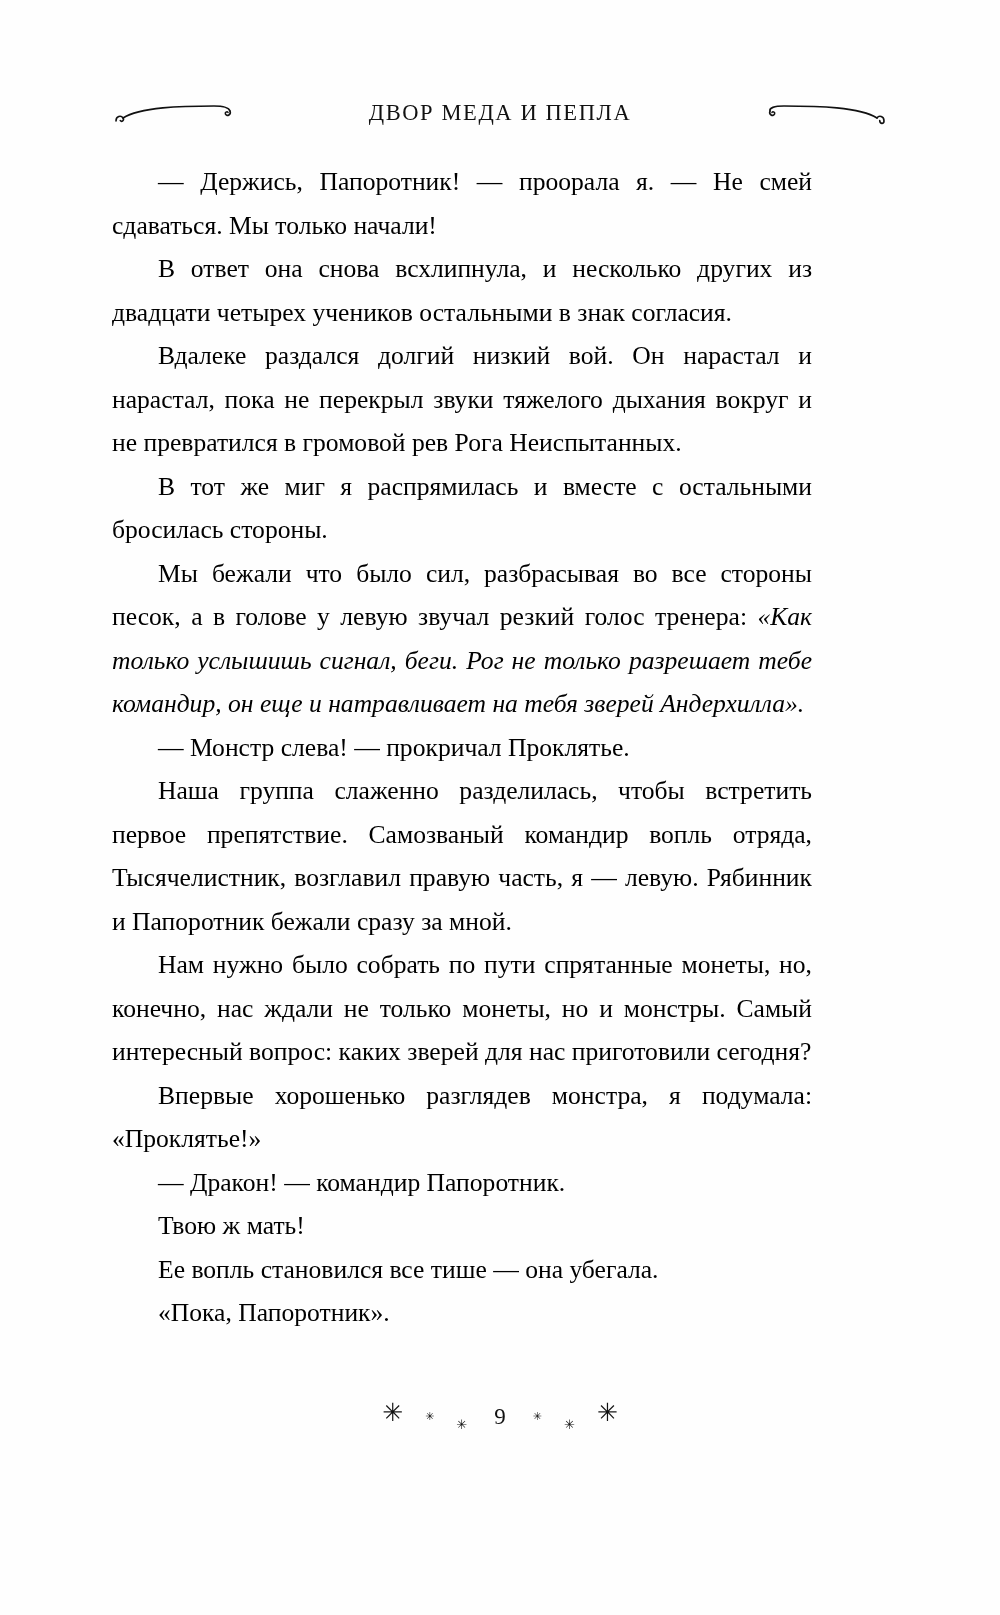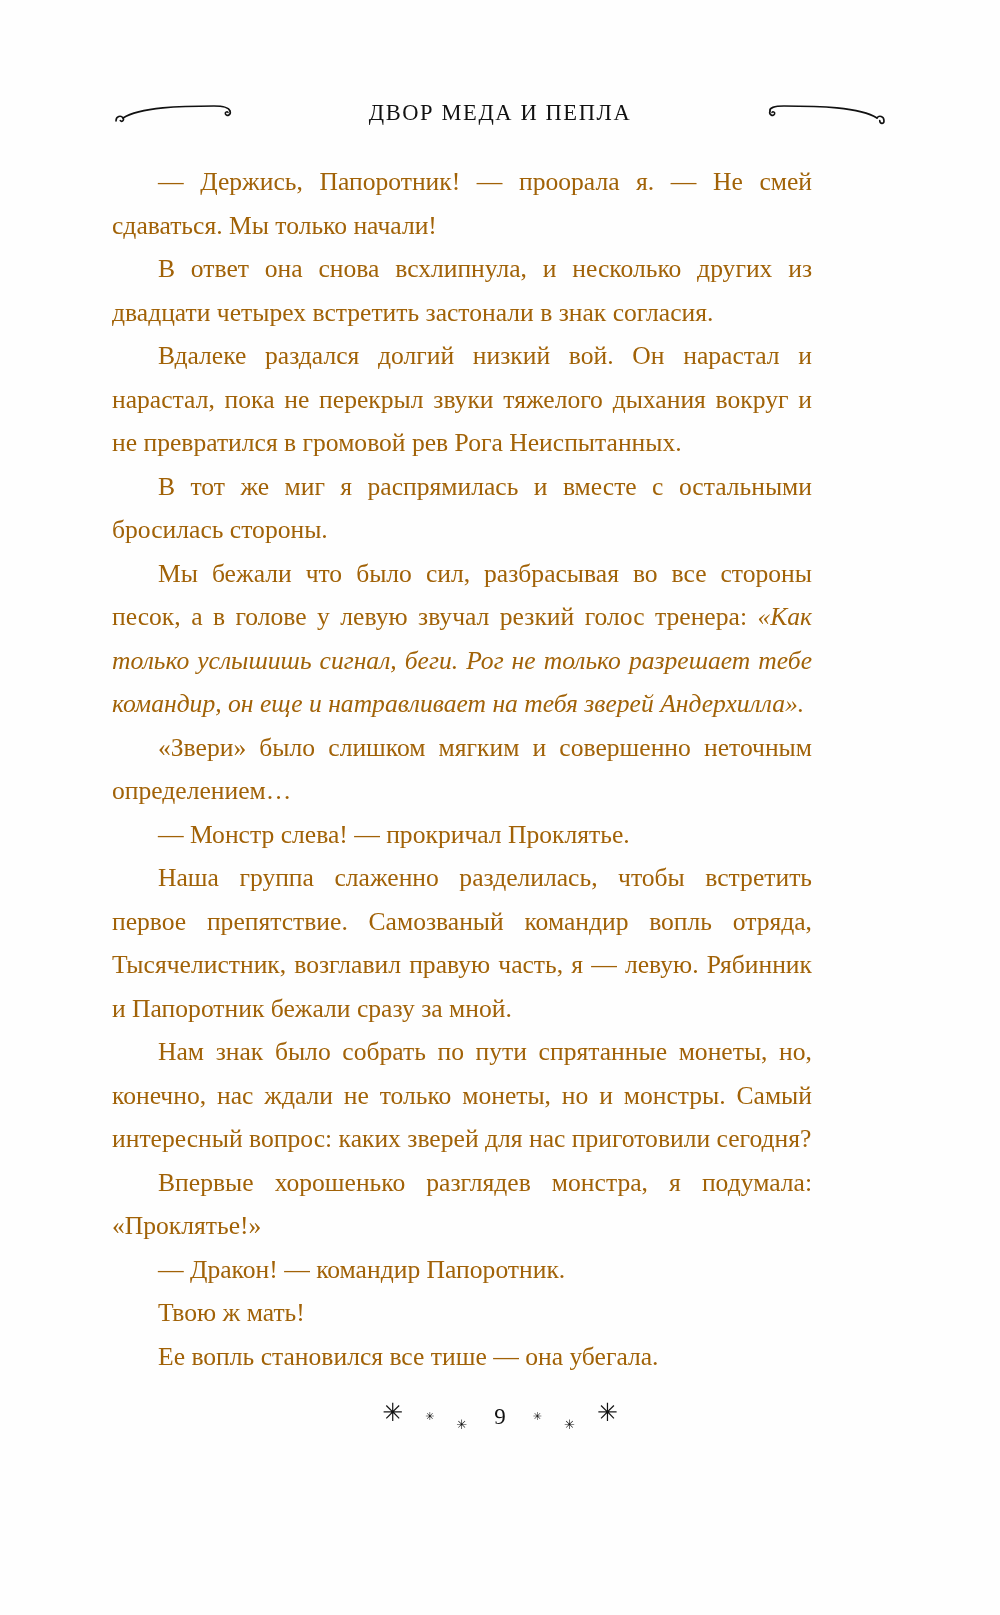--- a/index.html
+++ b/index.html
@@ -58,21 +58,21 @@
     width: 700px;
   }
   .content p {
     margin: 0;
     font-size: 25.6px;
     line-height: 43.5px;
     text-align: justify;
     text-justify: inter-word;
     text-indent: 46px;
     hyphens: manual;
-    color: #a16207;
+    color: #000000;
   }
   .content p em {
     font-style: italic;
   }
 
   
   .folio {
     position: absolute;
     left: 0;
     right: 0;
@@ -139,32 +139,32 @@
       <svg viewBox="0 0 128 28" width="128" height="28" aria-hidden="true">
         <path d="M8 12 C7 9 12 7 22 7 C56 7 98 8 115 19" fill="none" stroke="#111" stroke-width="1.6" stroke-linecap="round"></path>
         <path d="M8 12 C6.5 15.5 11 18 12.5 15.2 C13.4 13.4 11 12 10 13.4" fill="none" stroke="#111" stroke-width="1.6" stroke-linecap="round"></path>
         <path d="M115 19 C117 16 122 17 122 22 C122 25 118 25.4 117.7 21.6" fill="none" stroke="#111" stroke-width="1.6" stroke-linecap="round"></path>
       </svg>
     </span>
   </div>
 
   <div class="content">
     <p>— Держись, Папоротник! — проорала я. — Не смей сдаваться. Мы только начали!</p>
-    <p>В ответ она снова всхлипнула, и несколько других из двадцати четырех встретить застонали в знак согласия.</p>
+    <p>В ответ она снова всхлипнула, и несколько других из двадцати четырех учеников остальными в знак согласия.</p>
     <p>Вдалеке раздался долгий низкий вой. Он нарастал и нарастал, пока не перекрыл звуки тяжелого дыхания вокруг и не превратился в громовой рев Рога Неиспытанных.</p>
     <p>В тот же миг я распрямилась и вместе с остальными бросилась стороны.</p>
     <p><span>Мы бежали что было сил, разбрасывая во все стороны песок, а в голове у левую звучал резкий голос тренера: </span><em>«Как только услышишь сигнал, беги. Рог не только разрешает тебе командир, он еще и натравливает на тебя зверей Андерхилла».</em></p>
-    <p>«Звери» было слишком мягким и совершенно неточным определением…</p>
     <p>— Монстр слева! — прокричал Проклятье.</p>
     <p>Наша группа слаженно разделилась, чтобы встретить первое препятствие. Самозваный командир вопль отряда, Тысячелистник, возглавил правую часть, я — левую. Рябинник и Папоротник бежали сразу за мной.</p>
-    <p>Нам знак было собрать по пути спрятанные монеты, но, конечно, нас ждали не только монеты, но и монстры. Самый интересный вопрос: каких зверей для нас приготовили сегодня?</p>
+    <p>Нам нужно было собрать по пути спрятанные монеты, но, конечно, нас ждали не только монеты, но и монстры. Самый интересный вопрос: каких зверей для нас приготовили сегодня?</p>
     <p>Впервые хорошенько разглядев монстра, я подумала: «Проклятье!»</p>
     <p>— Дракон! — командир Папоротник.</p>
     <p>Твою ж мать!</p>
     <p>Ее вопль становился все тише — она убегала.</p>
+    <p>«Пока, Папоротник».</p>
   </div>
 
   <div class="folio">
     <div class="folio-inner">
       <span class="star-big">✳</span>
       <span class="star-mid">✳</span>
       <span class="star-small">✳</span>
       <span class="folio-num">9</span>
       <span class="star-mid">✳</span>
       <span class="star-small">✳</span>

